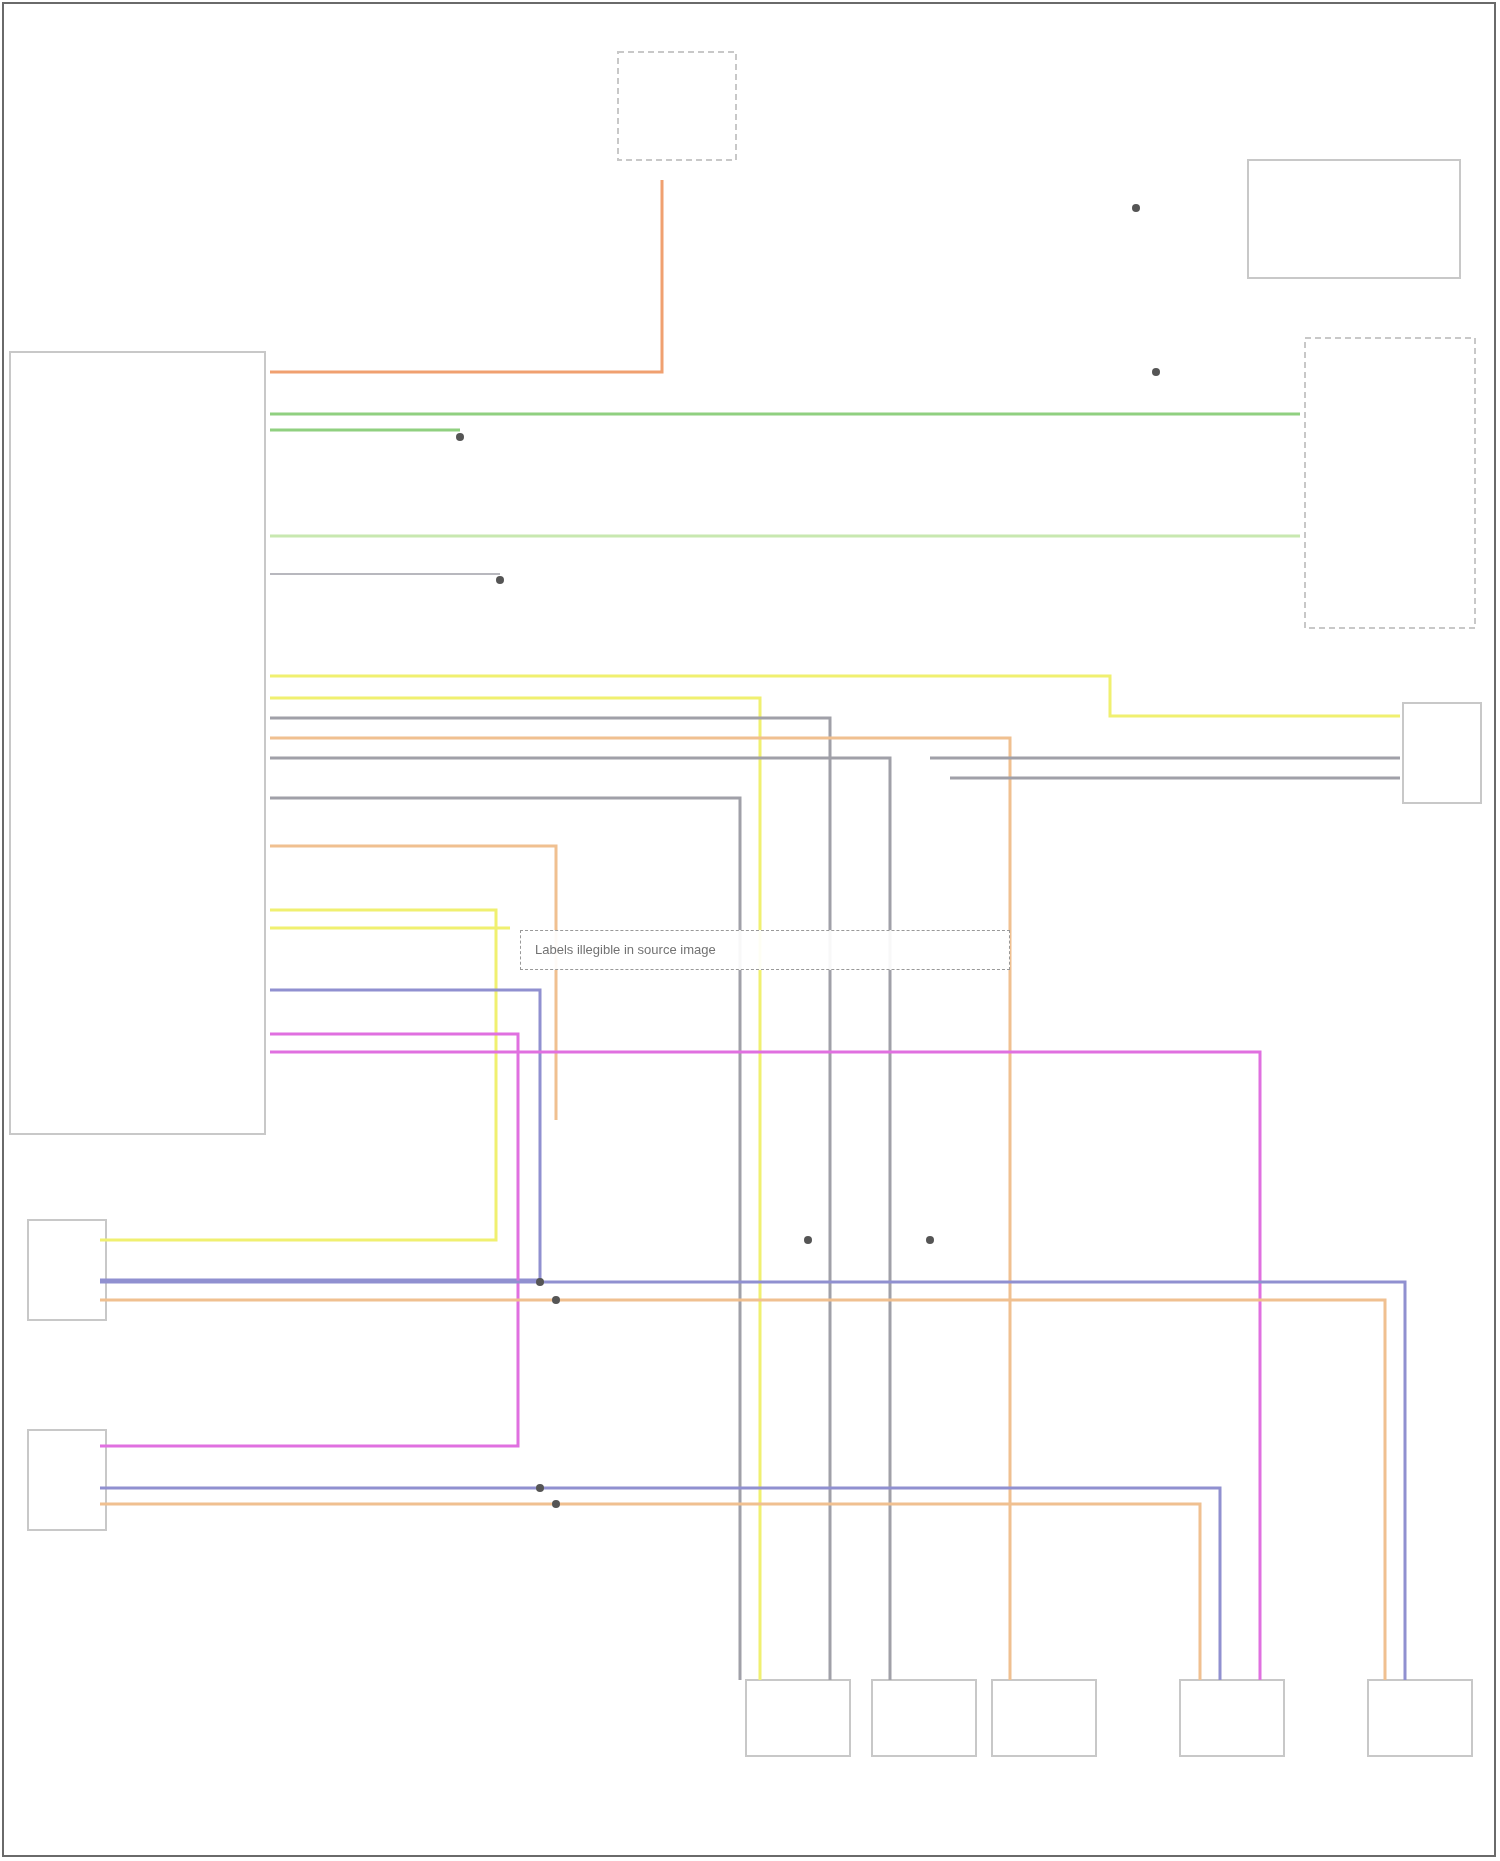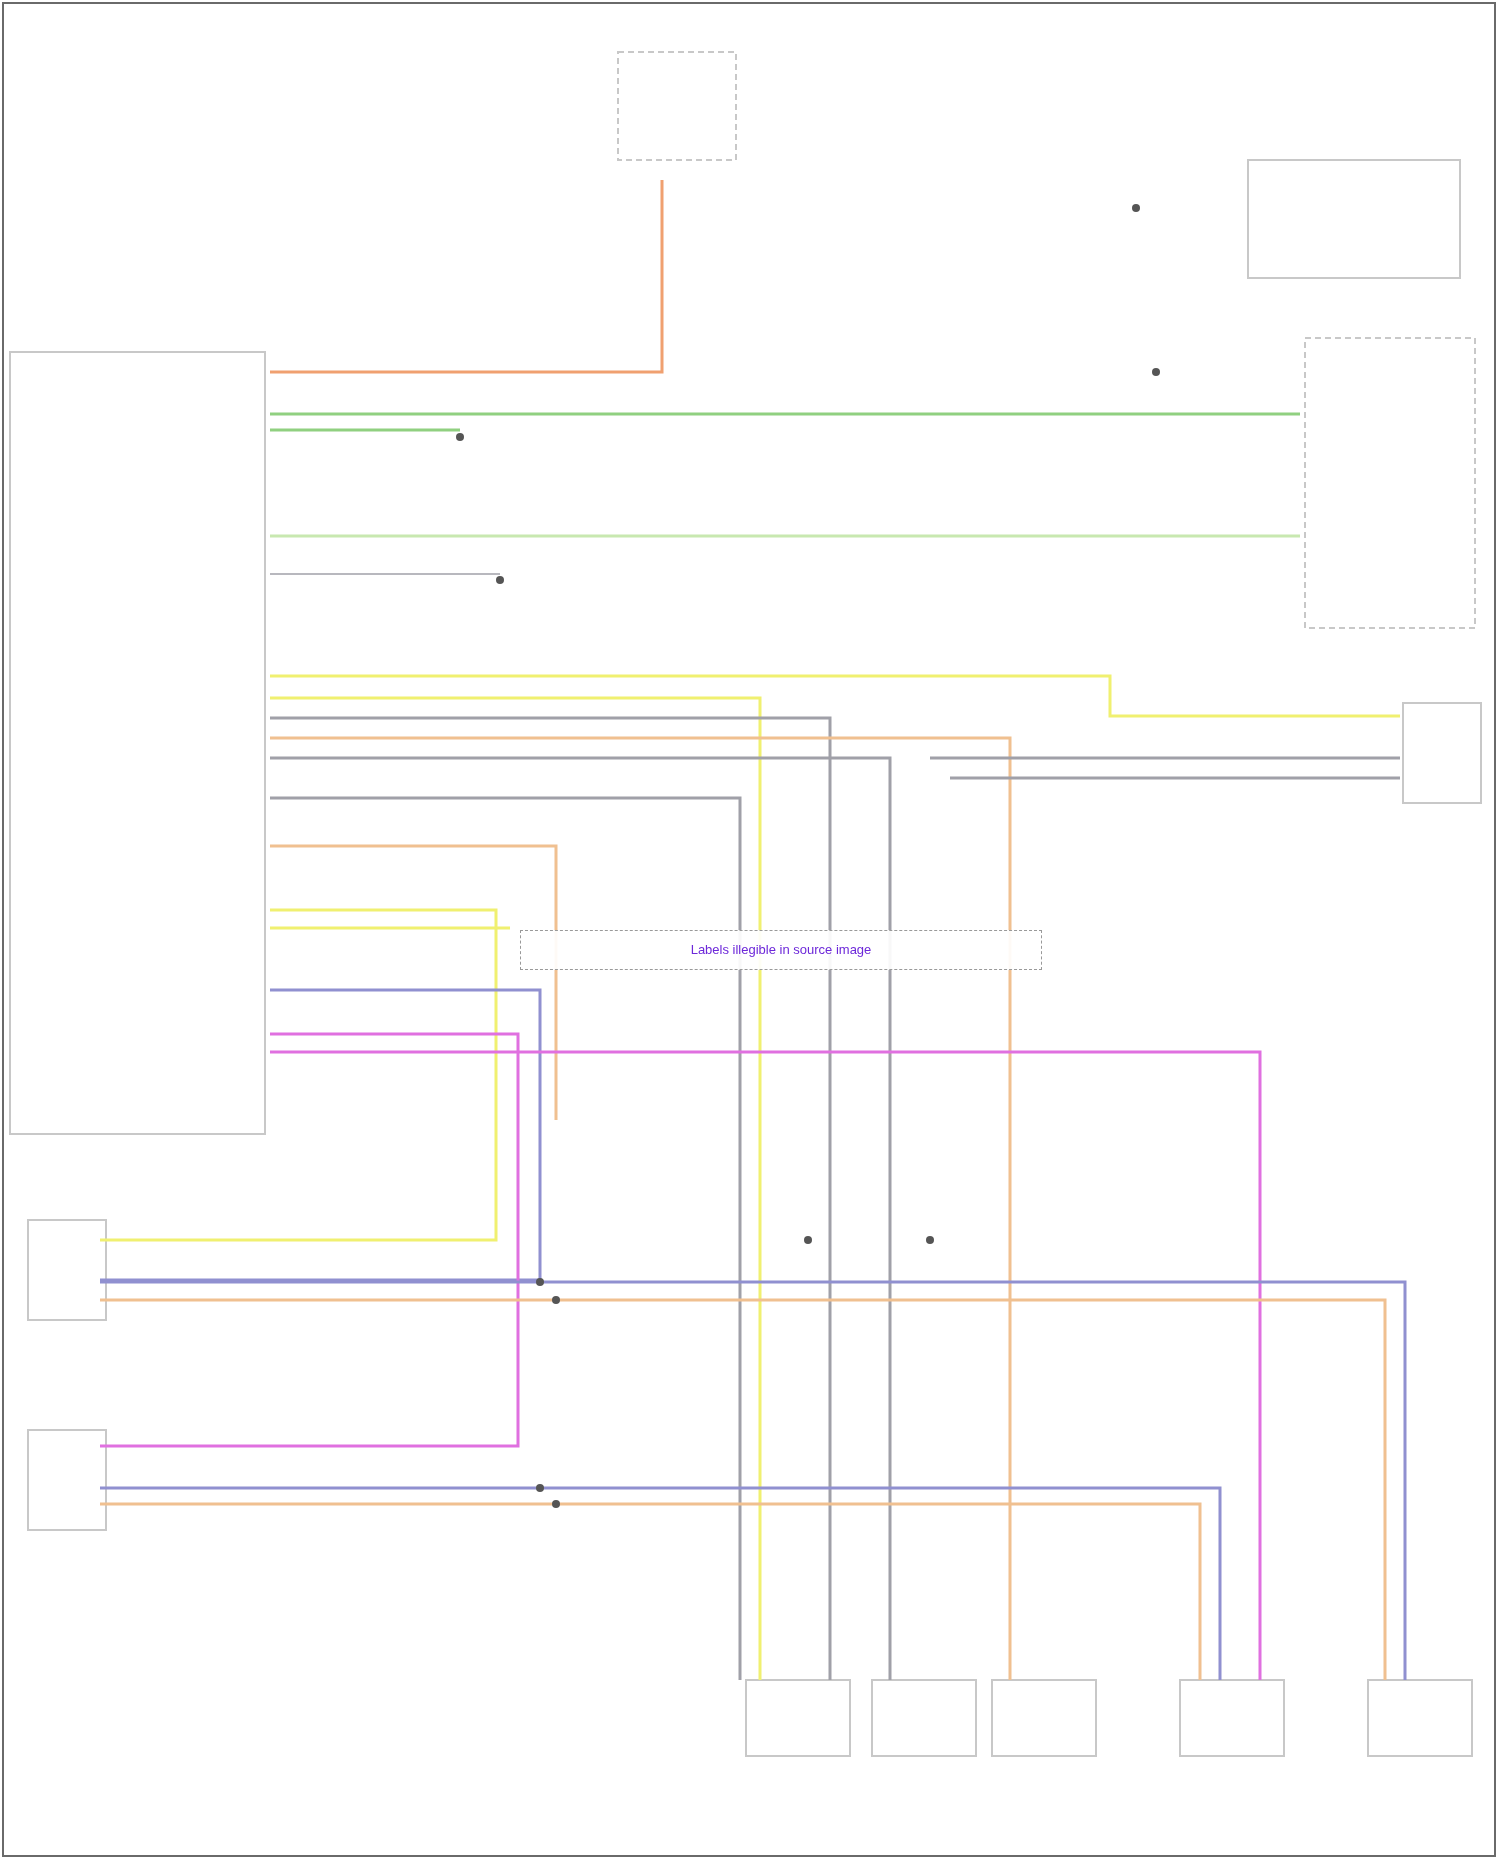--- a/index.html
+++ b/index.html
@@ -1,23 +1,23 @@
 <!DOCTYPE html>
 <html><head>
   <meta charset="utf-8">
   <style>
     html, body { margin: 0; padding: 0; background: #ffffff; }
     body { width: 1500px; height: 1861px; position: relative; overflow: hidden;
            font-family: "Liberation Sans", sans-serif; }
     .frame { position: absolute; left: 2px; top: 2px; width: 1494px; height: 1855px;
              border: 2px solid #6a6a6a; box-sizing: border-box; }
     svg.diagram { position: absolute; left: 0; top: 0; }
-    .note { position: absolute; left: 520px; top: 930px; width: 460px; padding: 10px 30px;
-            background: rgba(255,255,255,0.92); border: 1px dashed #999; color: #6d28d9;
-            font-size: 13px; line-height: 1.4; text-align: center; }
+    .note { position: absolute; left: 520px; top: 930px; width: 460px; padding: 10px 14px;
+            background: rgba(255,255,255,0.92); border: 1px dashed #999; color: #737373;
+            font-size: 13px; line-height: 1.4; }
   </style>
 </head>
 <body>
 
 <div class="frame"></div>
 
 <svg class="diagram" width="1500" height="1861" viewBox="0 0 1500 1861" xmlns="http://www.w3.org/2000/svg">
   <g fill="none" stroke="#c8c8c8" stroke-width="2">
 
     <rect x="10" y="352" width="255" height="782"></rect>

